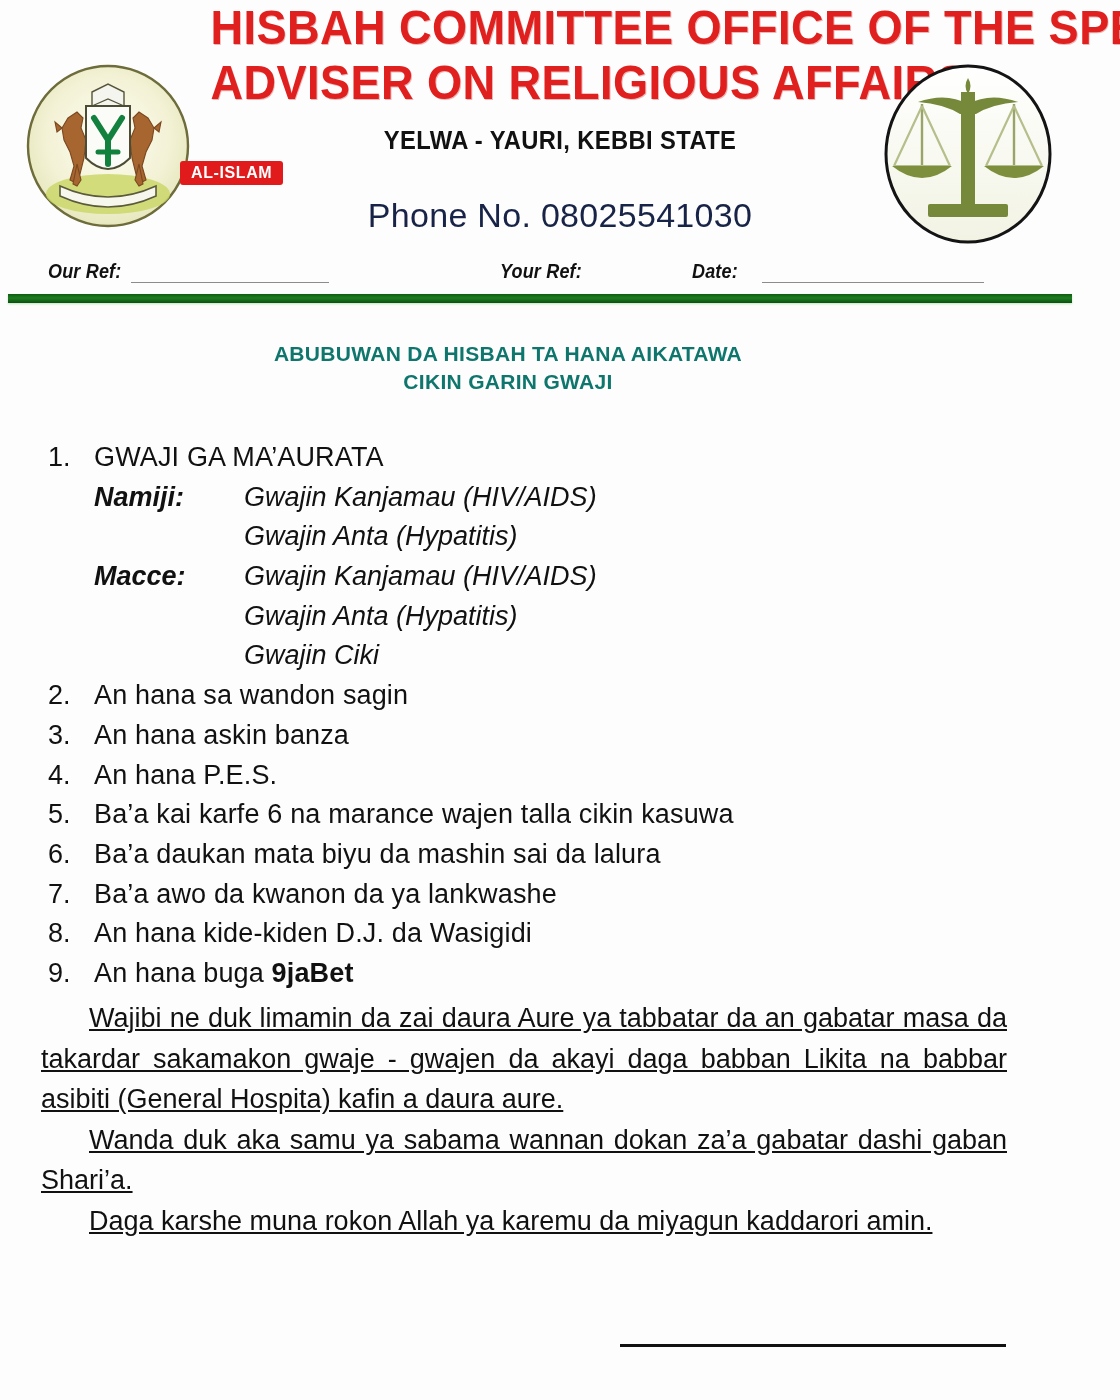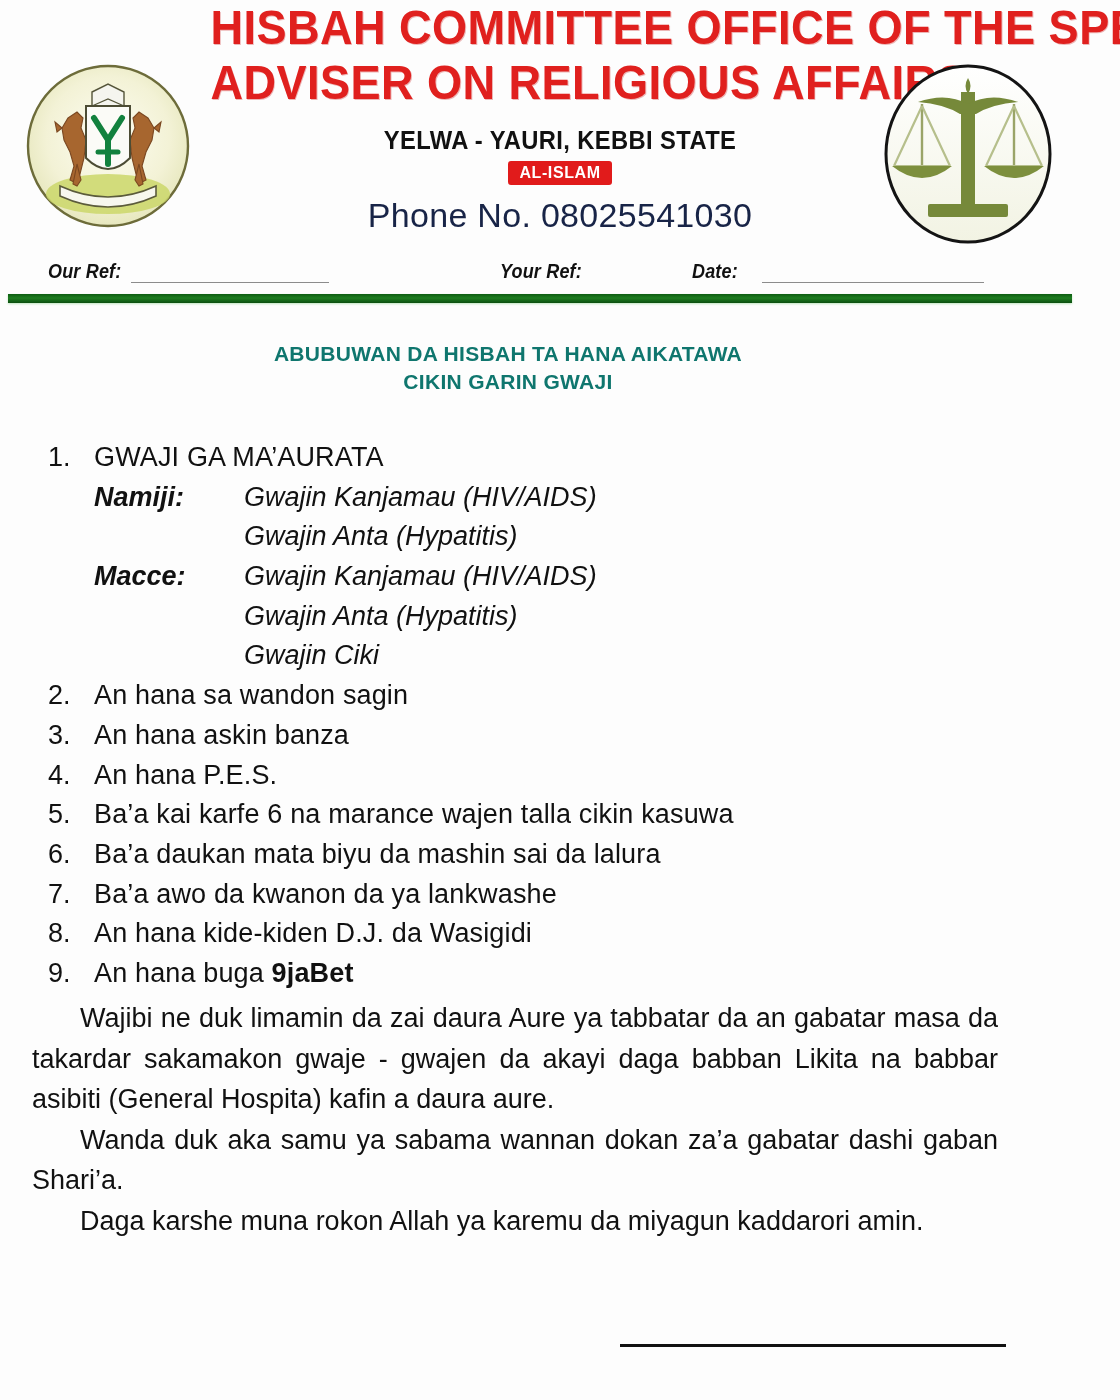--- a/index.html
+++ b/index.html
@@ -66,21 +66,21 @@
     color: #111111;
     letter-spacing: 0.4px;
     transform: scaleX(0.95);
   }
 
   .badge-wrap {
     position: absolute;
     left: 180px;
     top: 161px;
     width: 760px;
-    text-align: center;
+    text-align: left;
   }
   .al-islam-badge {
     display: inline-block;
     background: #e11b1b;
     color: #ffffff;
     font-family: "Liberation Sans Narrow", "Liberation Sans", sans-serif;
     font-weight: bold;
     font-size: 16px;
     letter-spacing: 0.6px;
     padding: 2px 11px 3px 11px;
@@ -220,23 +220,24 @@
   }
   .sub-row .sub-label {
     width: 150px;
     flex: 0 0 150px;
     font-weight: bold;
   }
   .sub-row .sub-val { flex: 1 1 auto; }
 
   .paragraphs {
     position: absolute;
-    left: 32px;
+    left: 41px;
     top: 998px;
     width: 966px;
+    text-decoration: underline;
   }
   .para {
     font-family: "Liberation Sans Narrow", "Liberation Sans", sans-serif;
     font-size: 27px;
     line-height: 1.5;
     color: #111111;
     text-align: justify;
     text-indent: 48px;
     margin-bottom: 0px;
   }

